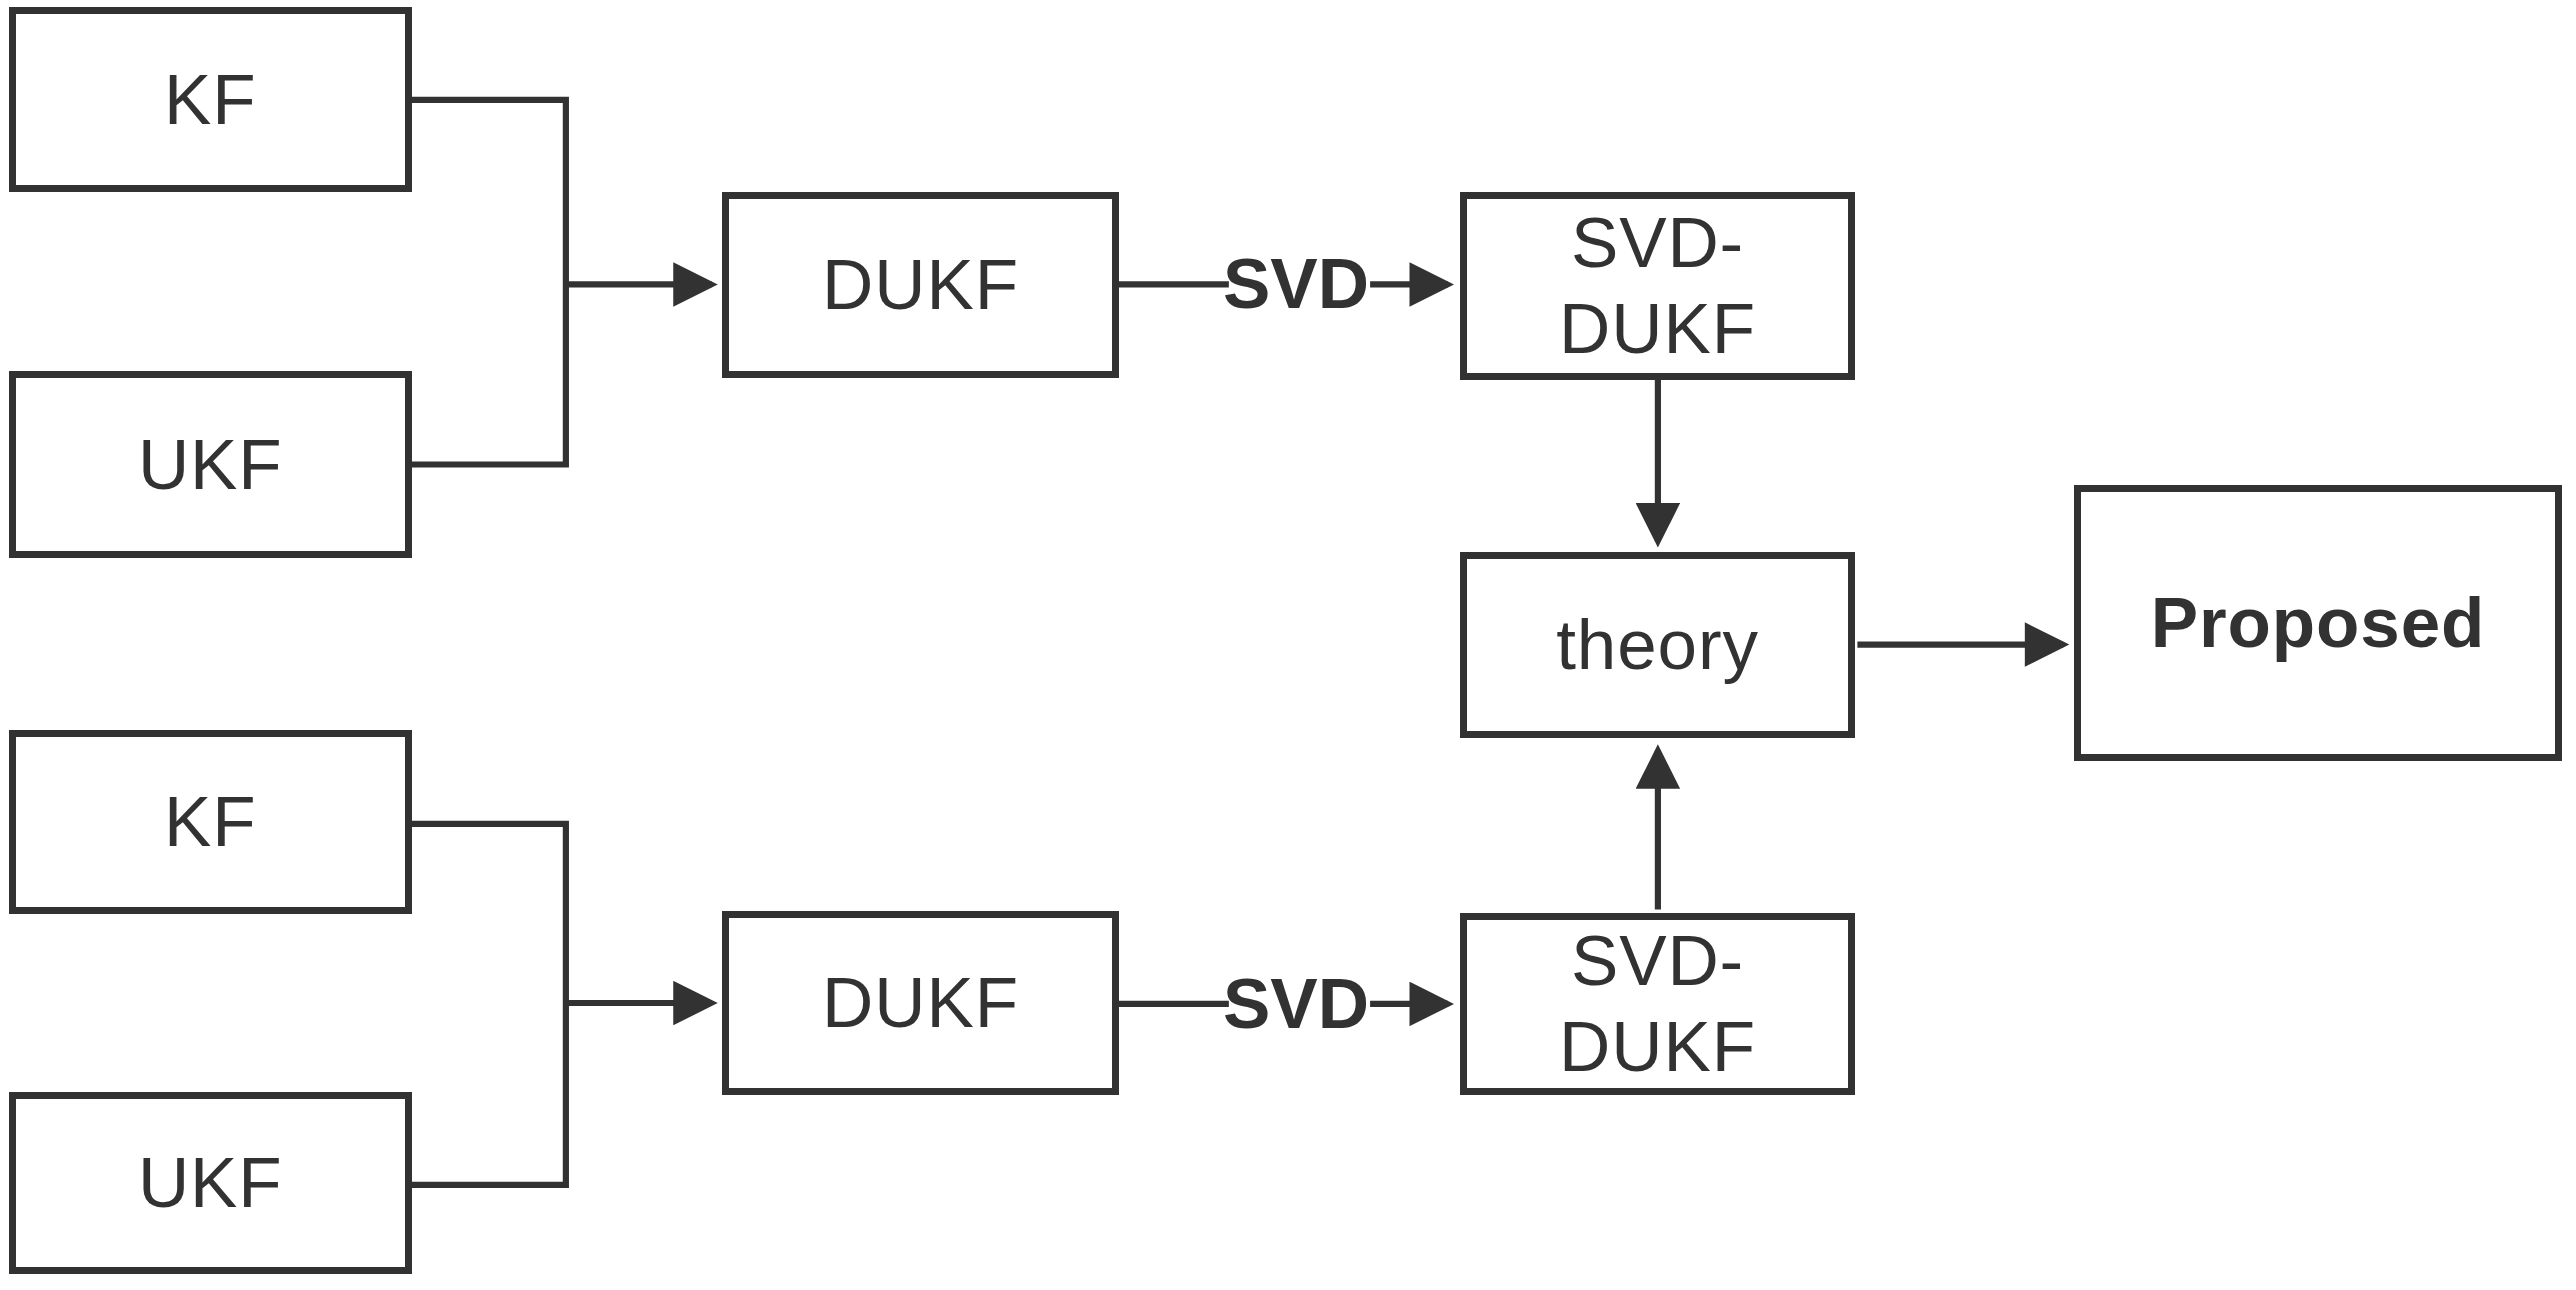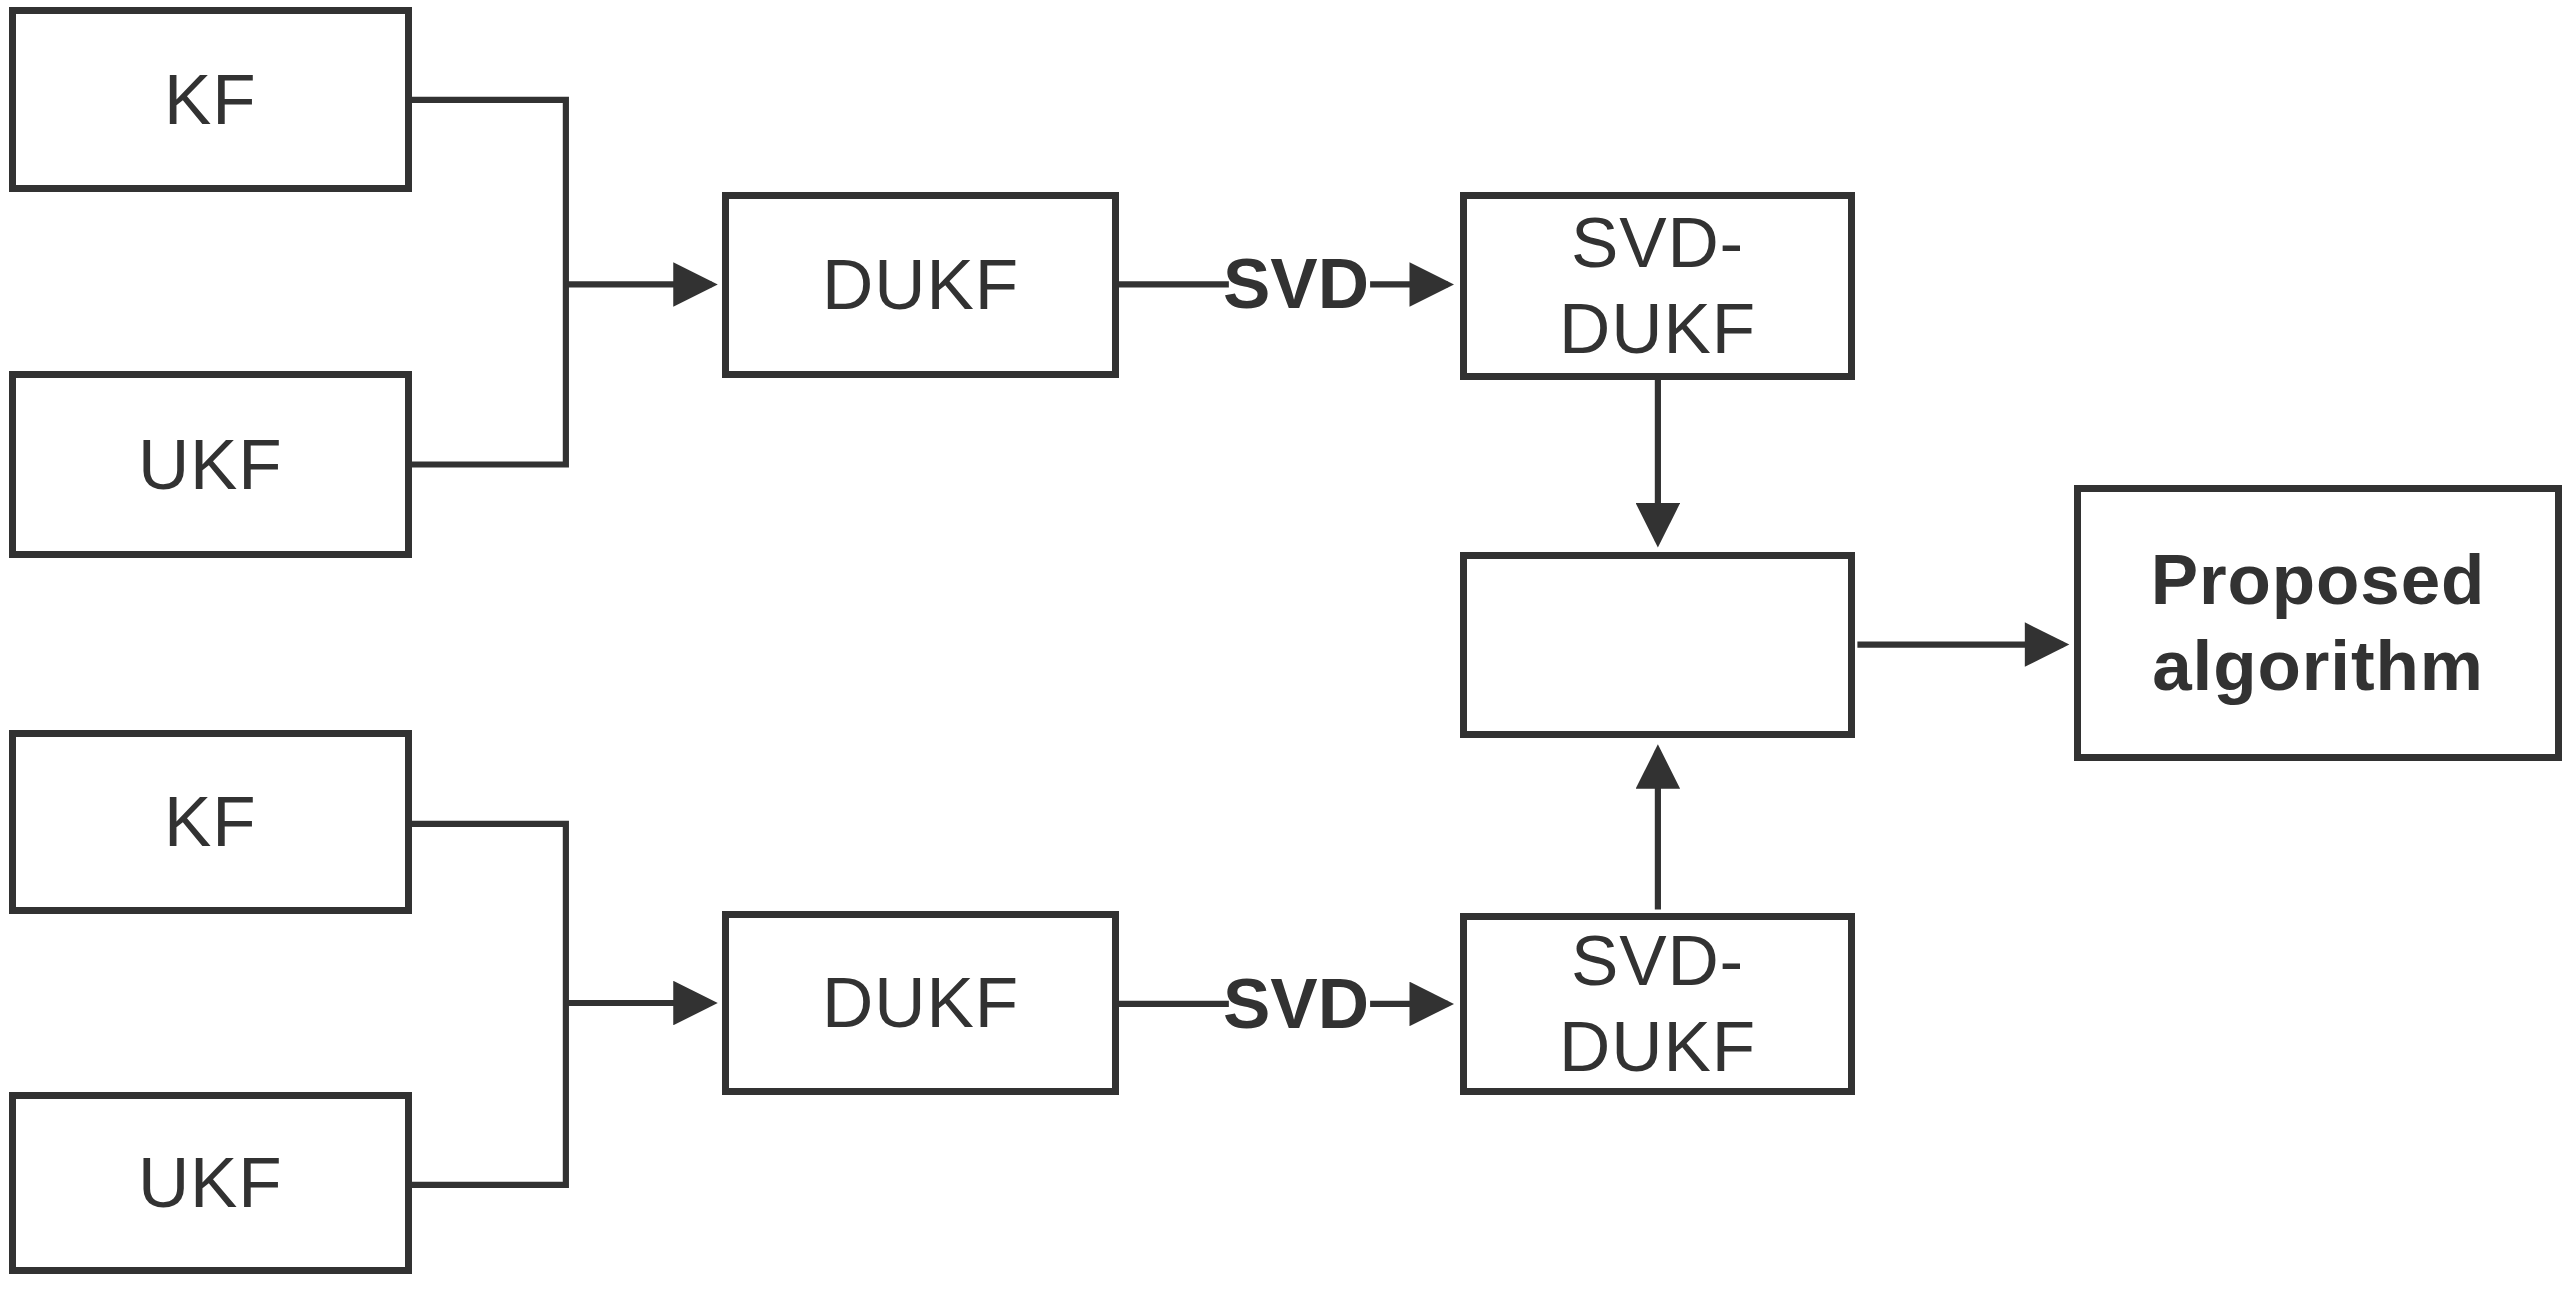--- a/index.html
+++ b/index.html
@@ -111,25 +111,25 @@
   <div class="node n-dukf-top">
     <span>DUKF</span>
   </div>
 
   <div class="node n-svddukf-top">
     <span>SVD-</span>
     <span>DUKF</span>
   </div>
 
   <div class="node n-game">
+    <span>theory</span>
   </div>
 
   <div class="node n-proposed">
     <span>Proposed</span>
-    <span>algorithm</span>
   </div>
 
   <div class="node n-kf-bot">
     <span>KF</span>
   </div>
 
   <div class="node n-ukf-bot">
     <span>UKF</span>
   </div>
 

